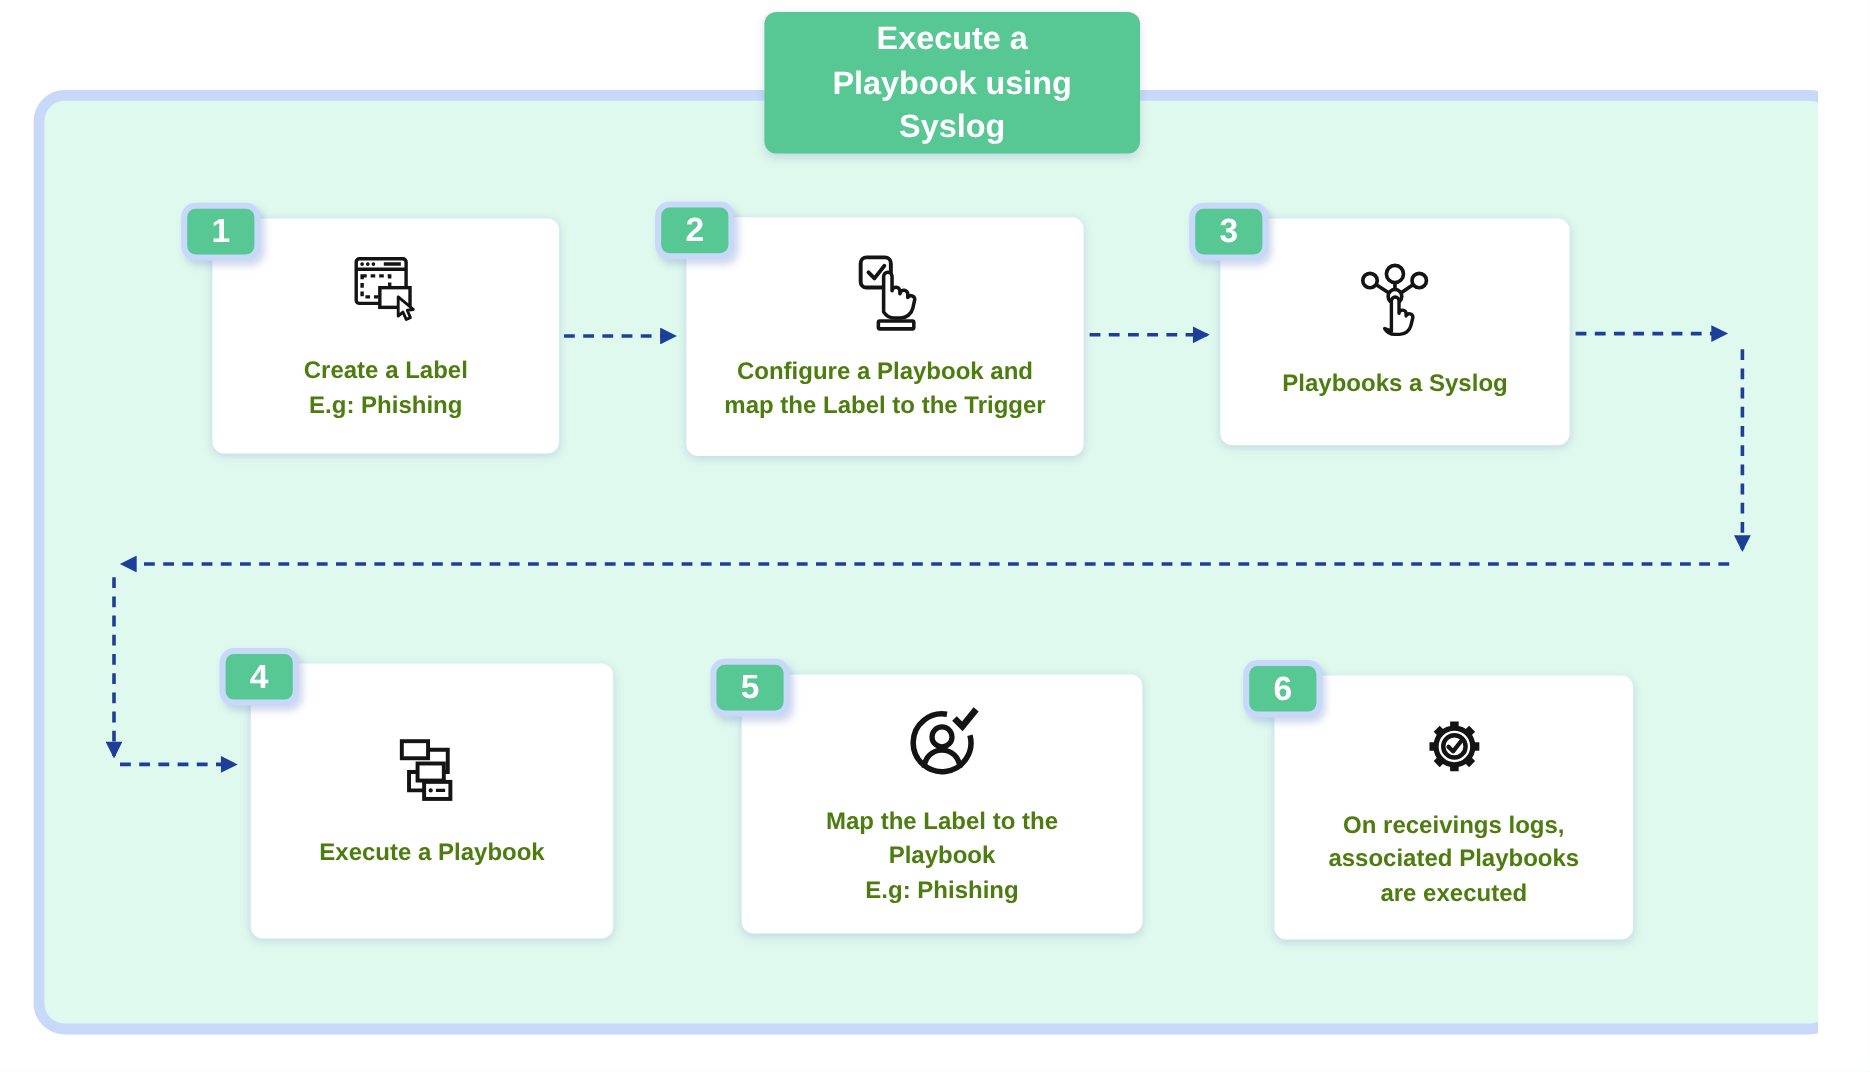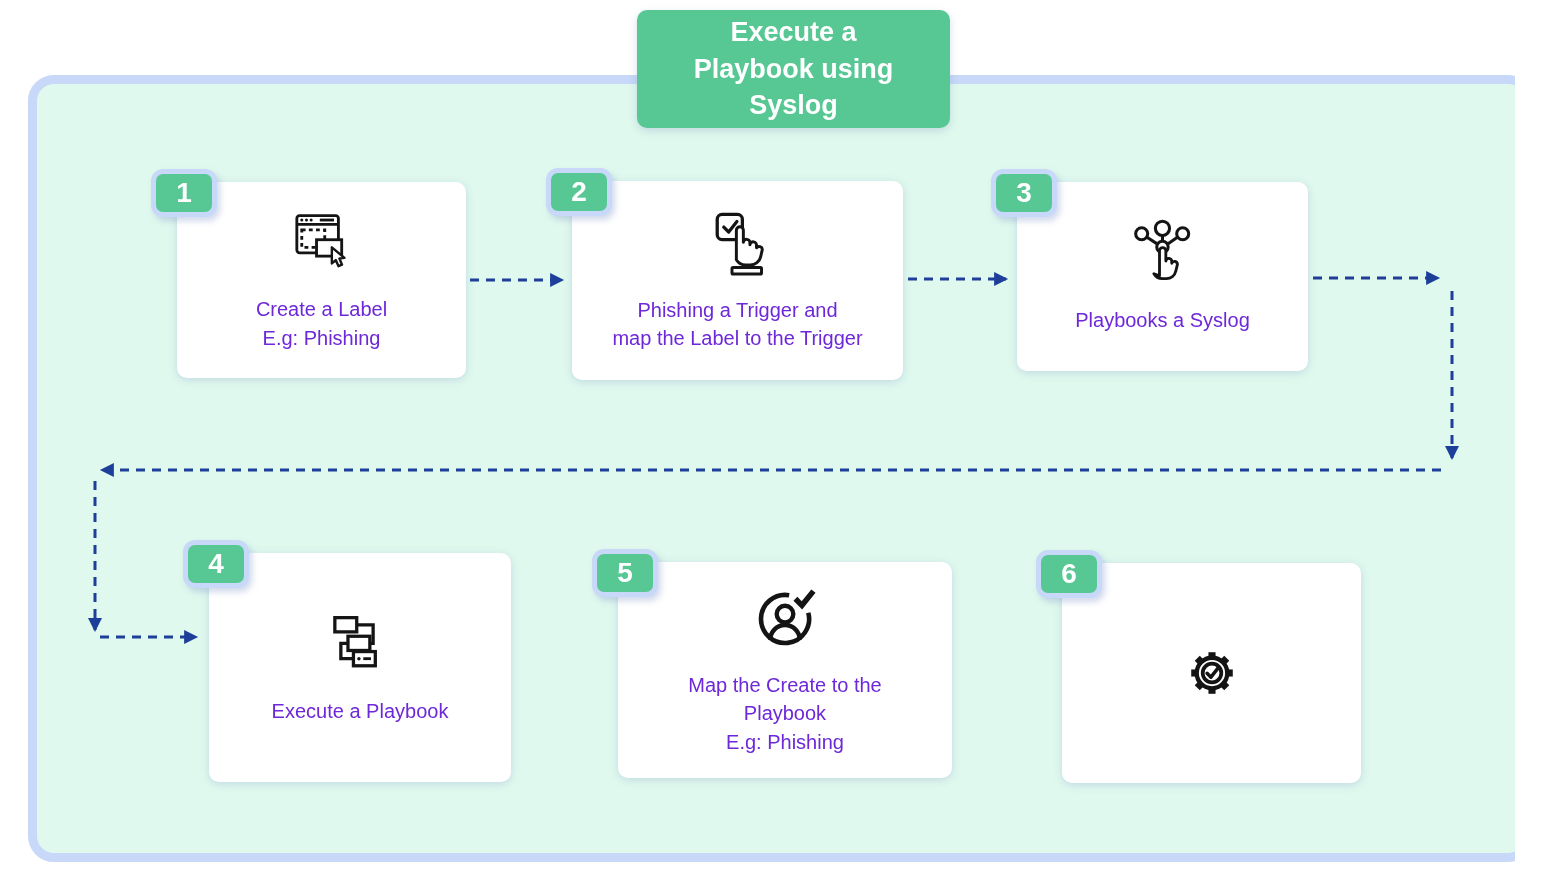--- a/index.html
+++ b/index.html
@@ -28,21 +28,21 @@
     display:flex; flex-direction:column; align-items:center; justify-content:center;
     gap:17px; box-sizing:border-box; padding:12px 14px; z-index:3;
   }
   .card-1 { left:177px; top:182px; width:289px; height:196px; }
   .card-2 { left:572px; top:181px; width:331px; height:199px; }
   .card-3 { left:1017px; top:182px; width:291px; height:189px; }
   .card-4 { left:209px; top:553px; width:302px; height:229px; }
   .card-5 { left:618px; top:562px; width:334px; height:216px; }
   .card-6 { left:1062px; top:563px; width:299px; height:220px; }
   .card .label {
-    font-weight:normal; font-size:20px; color:#6d28d9; text-align:center;
+    font-weight:bold; font-size:20px; color:#4d7c0f; text-align:center;
     line-height:1.42; white-space:pre-line;
   }
   .badge {
     position:absolute; left:-26px; top:-13px; width:56px; height:38px;
     background:#57C794; border:5px solid #C7D8F8; border-radius:12px;
     color:#ffffff; font-weight:bold; font-size:28px;
     display:flex; align-items:center; justify-content:center;
     box-shadow:3px 4px 6px rgba(124,146,201,.35); z-index:6;
   }
   .icon { width:74px; height:70px; display:block; }
@@ -107,21 +107,21 @@
     <span class="icon">
       <svg viewBox="0 0 64 64">
         <g fill="none" stroke="#141414" stroke-width="3" stroke-linecap="round" stroke-linejoin="round">
           <rect x="13" y="5" width="23" height="23" rx="4.5" fill="#fff"></rect>
           <path d="M19 16.5 l4.5 4.5 l7.5 -9.5"></path>
         </g>
         <path d="M30.5 44 V19.5 a3.2 3.2 0 0 1 6.4 0 V30.5 a3 3 0 0 1 6 0.5 v1.7 a3 3 0 0 1 6 0.7 v2.1 a2.9 2.9 0 0 1 5.3 1.7 l-1.5 6.6 a9.6 9.6 0 0 1 -9.3 7.4 h-4.6 a9.7 9.7 0 0 1 -8.3 -4.7 z" fill="#fff" stroke="#141414" stroke-width="2.7" stroke-linejoin="round"></path>
         <rect x="26.5" y="53.5" width="27" height="6" rx="1" fill="#fff" stroke="#141414" stroke-width="2.7"></rect>
       </svg>
     </span>
-    <span class="label">Phishing a Trigger and
+    <span class="label">Configure a Playbook and
 map the Label to the Trigger</span>
   </div>
 
   <div class="card card-3">
     <div class="badge">3</div>
     <span class="icon">
       <svg viewBox="0 0 64 64">
         <g fill="none" stroke="#141414" stroke-width="2.8">
           <circle cx="12.5" cy="13.5" r="5.5"></circle>
           <circle cx="31.5" cy="8.5" r="6.5"></circle>
@@ -160,21 +160,21 @@
     <span class="icon">
       <svg viewBox="0 0 64 64">
         <g fill="none" stroke="#141414">
           <path d="M35.8 10.3 A 22 22 0 1 0 53.3 26.3" stroke-width="4.2"></path>
           <circle cx="32" cy="27.5" r="7.6" stroke-width="4"></circle>
           <path d="M18.5 51 a13.5 13.5 0 0 1 27 0" stroke-width="4"></path>
           <path d="M41.5 13.5 L47.5 19.5 L58 6.5" stroke-width="5"></path>
         </g>
       </svg>
     </span>
-    <span class="label">Map the Create to the
+    <span class="label">Map the Label to the
 Playbook
 E.g: Phishing</span>
   </div>
 
   <div class="card card-6">
     <div class="badge">6</div>
     <span class="icon">
       <svg viewBox="0 0 64 64">
         <g stroke="#141414" stroke-width="6.5">
           <line x1="44" y1="32" x2="51" y2="32"></line>
@@ -184,15 +184,18 @@
           <line x1="20" y1="32" x2="13" y2="32"></line>
           <line x1="23.5" y1="23.5" x2="18.5" y2="18.5"></line>
           <line x1="32" y1="20" x2="32" y2="13"></line>
           <line x1="40.5" y1="23.5" x2="45.5" y2="18.5"></line>
         </g>
         <circle cx="32" cy="32" r="14" fill="#fff" stroke="#141414" stroke-width="4"></circle>
         <circle cx="32" cy="32" r="8.5" fill="none" stroke="#141414" stroke-width="3.4"></circle>
         <path d="M27.5 32.3 L31 35.8 L37.5 27.5" fill="none" stroke="#141414" stroke-width="3.2" stroke-linecap="round" stroke-linejoin="round"></path>
       </svg>
     </span>
+    <span class="label">On receivings logs,
+associated Playbooks
+are executed</span>
   </div>
 
 </div>
 
 </body></html>

